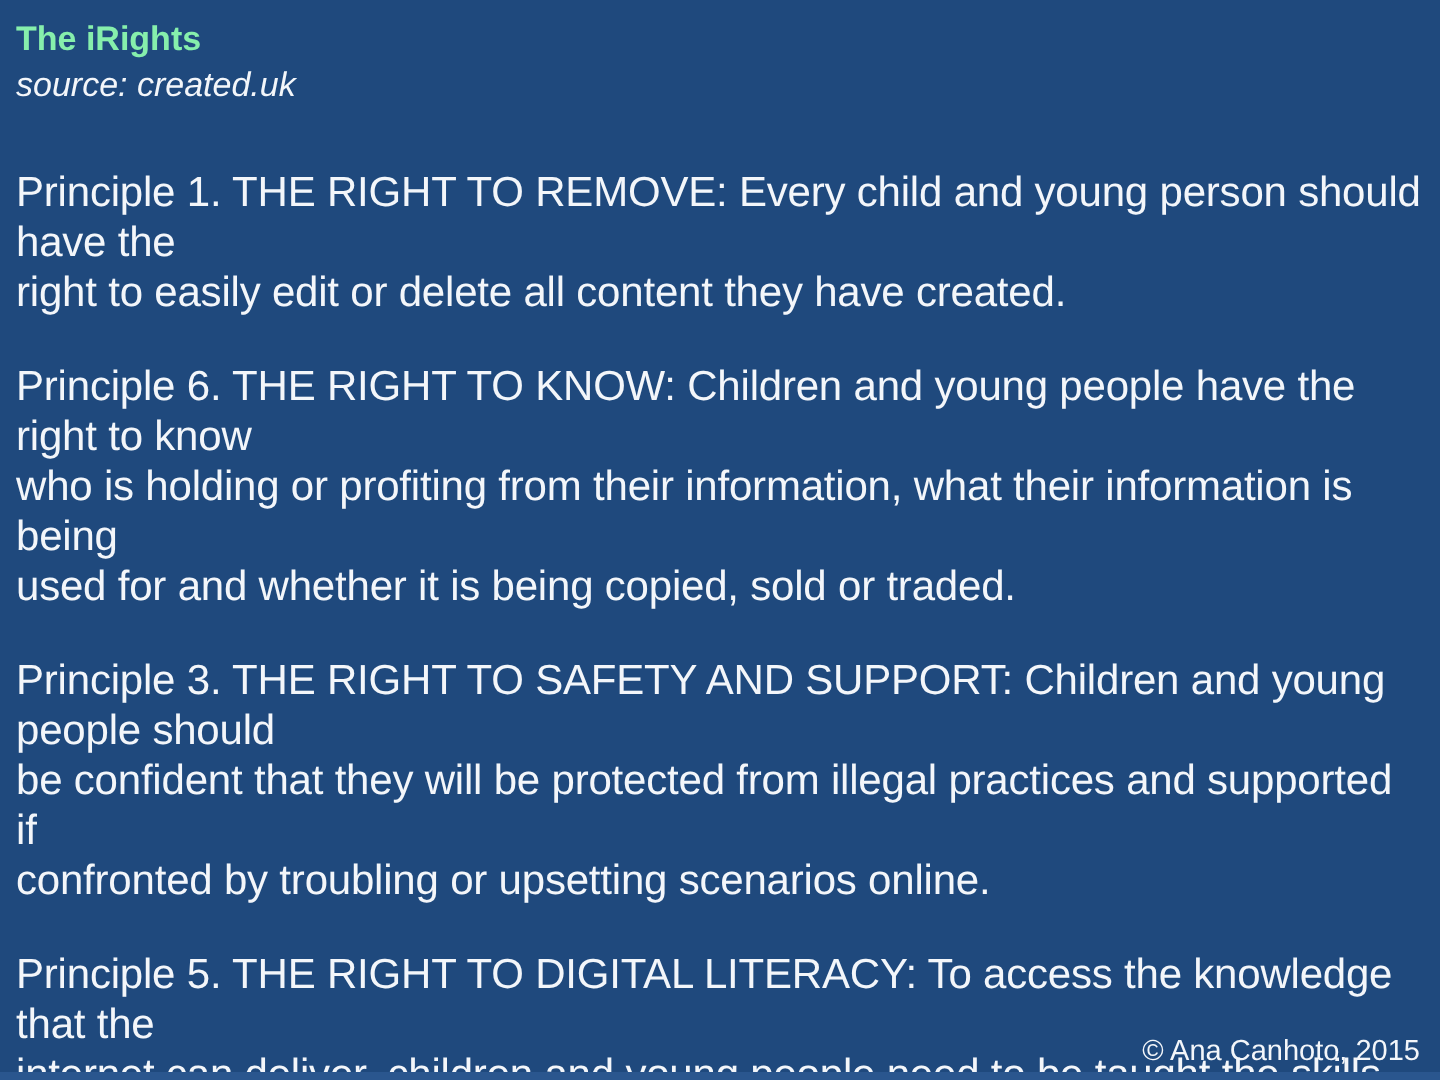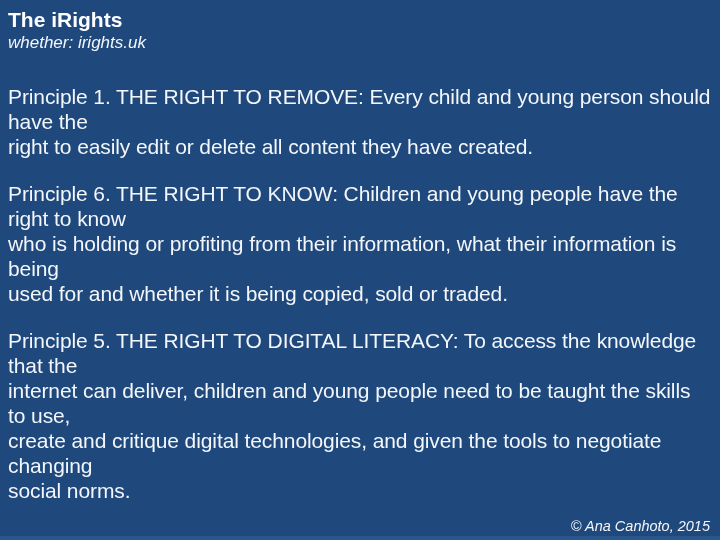--- a/index.html
+++ b/index.html
@@ -17,24 +17,24 @@
     box-sizing: border-box;
   }
   .content {
     position: absolute;
     top: 8px;
     left: 8px;
     right: 8px;
   }
   .title {
     margin: 0;
-    font-size: 21px;
+    font-size: 17px;
     font-weight: bold;
     line-height: 23px;
-    color: #ffffff;
+    color: #86efac;
   }
   .source {
     margin: 0 0 0 0;
     font-size: 17px;
     font-style: italic;
     line-height: 23px;
   }
   .principles {
     margin-top: 30px;
   }
@@ -43,45 +43,47 @@
     font-size: 21px;
     line-height: 25px;
     white-space: pre-line;
     letter-spacing: -0.1px;
   }
   .credit {
     position: absolute;
     right: 10px;
     bottom: 6px;
     font-size: 14.5px;
-    font-style: italic;
     color: #F3F6FA;
   }
   .bottom-strip {
     position: absolute;
     left: 0;
     right: 0;
     bottom: 0;
     height: 4px;
     background: #2A568E;
   }
 </style>
 </head>
 <body>
 
 <div class="slide">
   <div class="content">
     <h1 class="title">The iRights</h1>
-    <p class="source">whether: irights.uk</p>
+    <p class="source">source: created.uk</p>
     <div class="principles">
       <p class="principle">Principle 1. THE RIGHT TO REMOVE: Every child and young person should have the
 right to easily edit or delete all content they have created.</p>
       <p class="principle">Principle 6. THE RIGHT TO KNOW: Children and young people have the right to know
 who is holding or profiting from their information, what their information is being
 used for and whether it is being copied, sold or traded.</p>
+      <p class="principle">Principle 3. THE RIGHT TO SAFETY AND SUPPORT: Children and young people should
+be confident that they will be protected from illegal practices and supported if
+confronted by troubling or upsetting scenarios online.</p>
       <p class="principle">Principle 5. THE RIGHT TO DIGITAL LITERACY: To access the knowledge that the
 internet can deliver, children and young people need to be taught the skills to use,
 create and critique digital technologies, and given the tools to negotiate changing
 social norms.</p>
     </div>
   </div>
   <div class="credit">© Ana Canhoto, 2015</div>
   <div class="bottom-strip"></div>
 </div>
 

